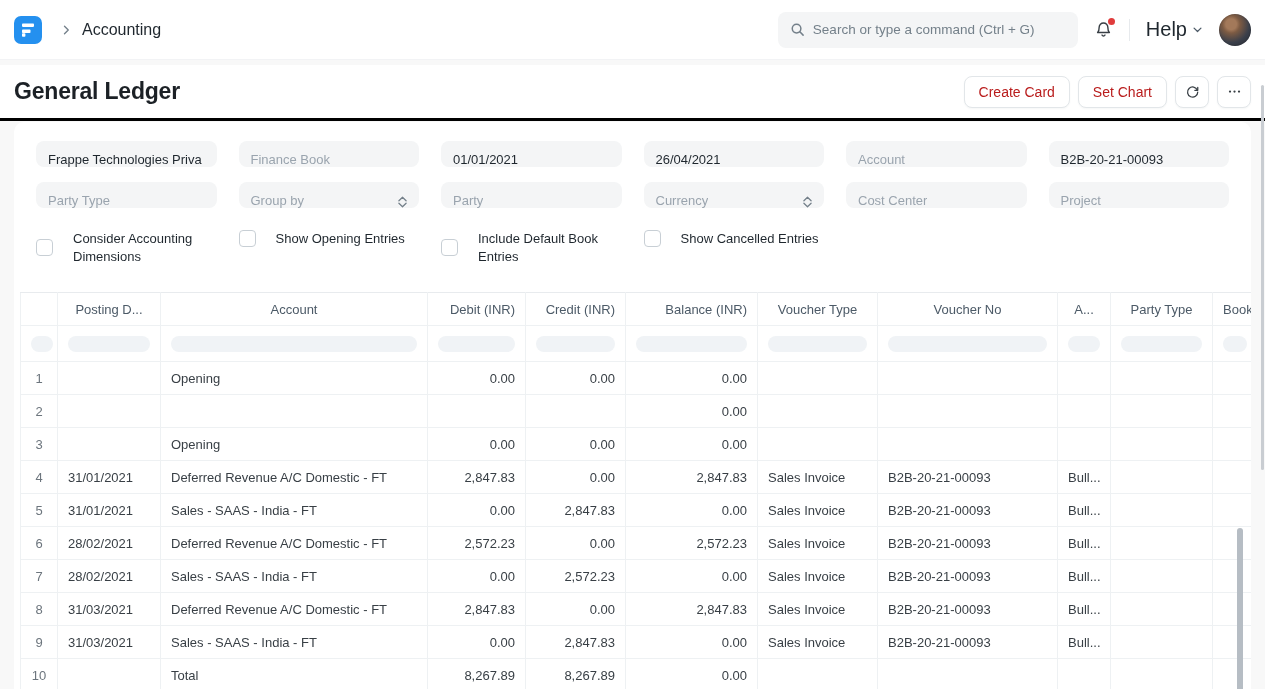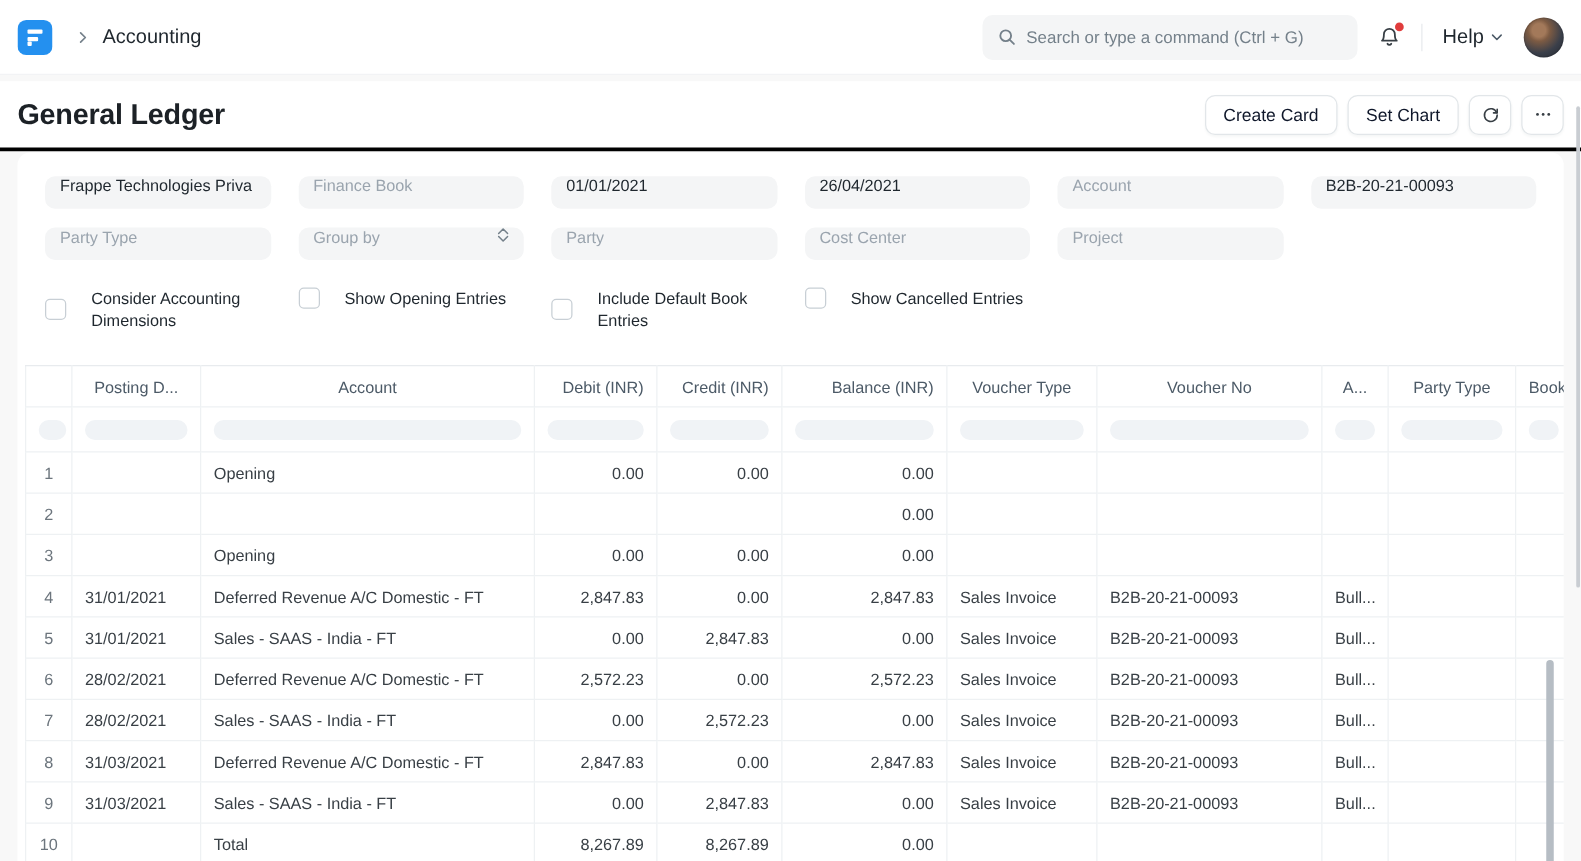--- a/index.html
+++ b/index.html
@@ -12,41 +12,41 @@
   .logo{width:28px;height:28px;border-radius:7px;display:flex;align-items:center;justify-content:center;flex:0 0 auto;}
   .crumb-chev{margin:0 10px 0 18px;display:flex;align-items:center;}
   .crumb{font-size:16px;color:#1f272e;}
   .nav-right{margin-left:auto;display:flex;align-items:center;gap:16px;}
   .searchbar{width:300px;height:36px;background:#f4f5f6;border-radius:8px;display:flex;align-items:center;
              padding:0 12px;box-sizing:border-box;gap:8px;cursor:text;}
   .searchbar span{font-size:13.5px;color:#74808a;white-space:nowrap;}
   .bell{position:relative;display:flex;align-items:center;cursor:pointer;}
   .bell .dot{position:absolute;top:-2px;right:-2px;width:7px;height:7px;border-radius:50%;}
   .nav-divider{width:1px;height:22px;background:#e7eaed;}
-  .help{display:flex;align-items:center;gap:5px;font-size:16px;color:#1f272e;cursor:pointer;}
+  .help{display:flex;align-items:center;gap:5px;font-size:20px;color:#1f272e;cursor:pointer;}
   .avatar{width:32px;height:32px;border-radius:50%;cursor:pointer;
           background:radial-gradient(circle at 38% 32%,#a3795a 0 18%,#7d5b43 30%,#3a3f4a 62%,#23262e 100%);
           box-shadow:inset 0 0 0 1px rgba(0,0,0,.08);}
 
   
   .pagehead{position:absolute;top:65px;left:0;right:0;height:56px;background:#fff;border-bottom:3px solid #000000;
             display:flex;align-items:center;padding:0 14px;box-sizing:border-box;}
   .page-title{font-size:23px;font-weight:700;color:#1c2126;letter-spacing:-.2px;}
   .head-actions{margin-left:auto;display:flex;align-items:center;gap:8px;}
   .btn{height:32px;background:#fff;border:1px solid #e2e6e9;border-radius:8px;padding:0 14px;
-       font-size:14px;color:#0f172a;display:flex;align-items:center;justify-content:center;cursor:pointer;
+       font-size:14px;color:#b91c1c;display:flex;align-items:center;justify-content:center;cursor:pointer;
        box-shadow:0 1px 2px rgba(25,39,52,.04);font-family:inherit;}
   .btn-icon{width:34px;padding:0;color:#383f45;}
 
   
   .panel{position:absolute;top:122px;left:14px;width:1237px;height:567px;background:#fff;
          border-radius:10px 10px 0 0;overflow:hidden;}
 
   .fgrid{display:grid;grid-template-columns:repeat(6,1fr);gap:15px 22px;padding:19px 22px 0;}
-  .f-input{height:26px;background:#f4f5f6;border-radius:8px;display:flex;align-items:flex-start;
+  .f-input{height:26px;background:#f4f5f6;border-radius:8px;display:flex;align-items:flex-end;
            padding:0 12px;font-size:13px;overflow:hidden;white-space:nowrap;cursor:text;}
   .f-input .txt{overflow:hidden;white-space:nowrap;color:#1f272e;}
   .f-input.ph .txt{color:#9aa4ae;}
   .f-input.sel{cursor:pointer;}
   .f-input.sel .updown{margin-left:auto;display:flex;flex-direction:column;align-items:center;color:#74808a;}
 
   .cbrow{display:grid;grid-template-columns:repeat(6,1fr);gap:22px;padding:22px 22px 0;align-items:start;}
   .cb-item{display:flex;align-items:center;gap:20px;cursor:pointer;}
   .cb-box{width:15px;height:15px;border:1px solid #c8cfd5;border-radius:4px;background:#fff;flex:0 0 auto;}
   .cb-label{font-size:13px;color:#1f272e;line-height:1.35;}
@@ -168,20 +168,31 @@
               <path d="M1 5l4-4 4 4"></path>
             </svg>
           <svg width="9" height="6" viewBox="0 0 10 6" fill="none" stroke="#74808a" stroke-width="1.4" stroke-linecap="round" stroke-linejoin="round">
               <path d="M1 1l4 4 4-4"></path>
             </svg>
         </span>
       </div>
       <div class="f-input ph">
           <span class="txt">Party</span>
         </div>
+      <div class="f-input ph sel">
+        <span class="txt">Currency</span>
+        <span class="updown">
+          <svg width="9" height="6" viewBox="0 0 10 6" fill="none" stroke="#74808a" stroke-width="1.4" stroke-linecap="round" stroke-linejoin="round">
+              <path d="M1 5l4-4 4 4"></path>
+            </svg>
+          <svg width="9" height="6" viewBox="0 0 10 6" fill="none" stroke="#74808a" stroke-width="1.4" stroke-linecap="round" stroke-linejoin="round">
+              <path d="M1 1l4 4 4-4"></path>
+            </svg>
+        </span>
+      </div>
       <div class="f-input ph">
           <span class="txt">Cost Center</span>
         </div>
       <div class="f-input ph">
           <span class="txt">Project</span>
         </div>
     </div>
 
     <div class="cbrow">
       <div class="cb-item wrap">

